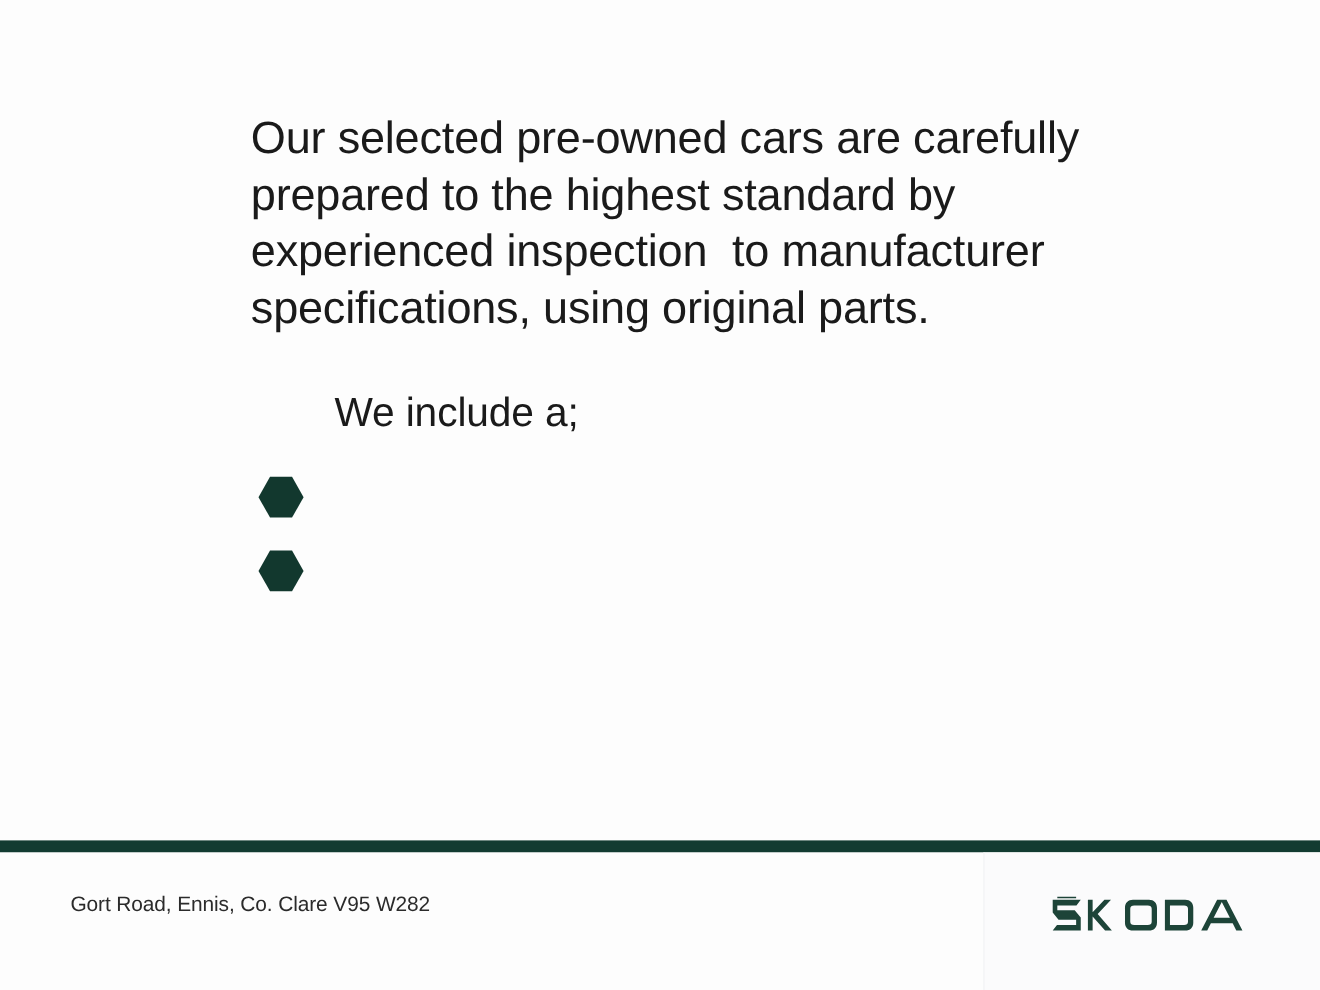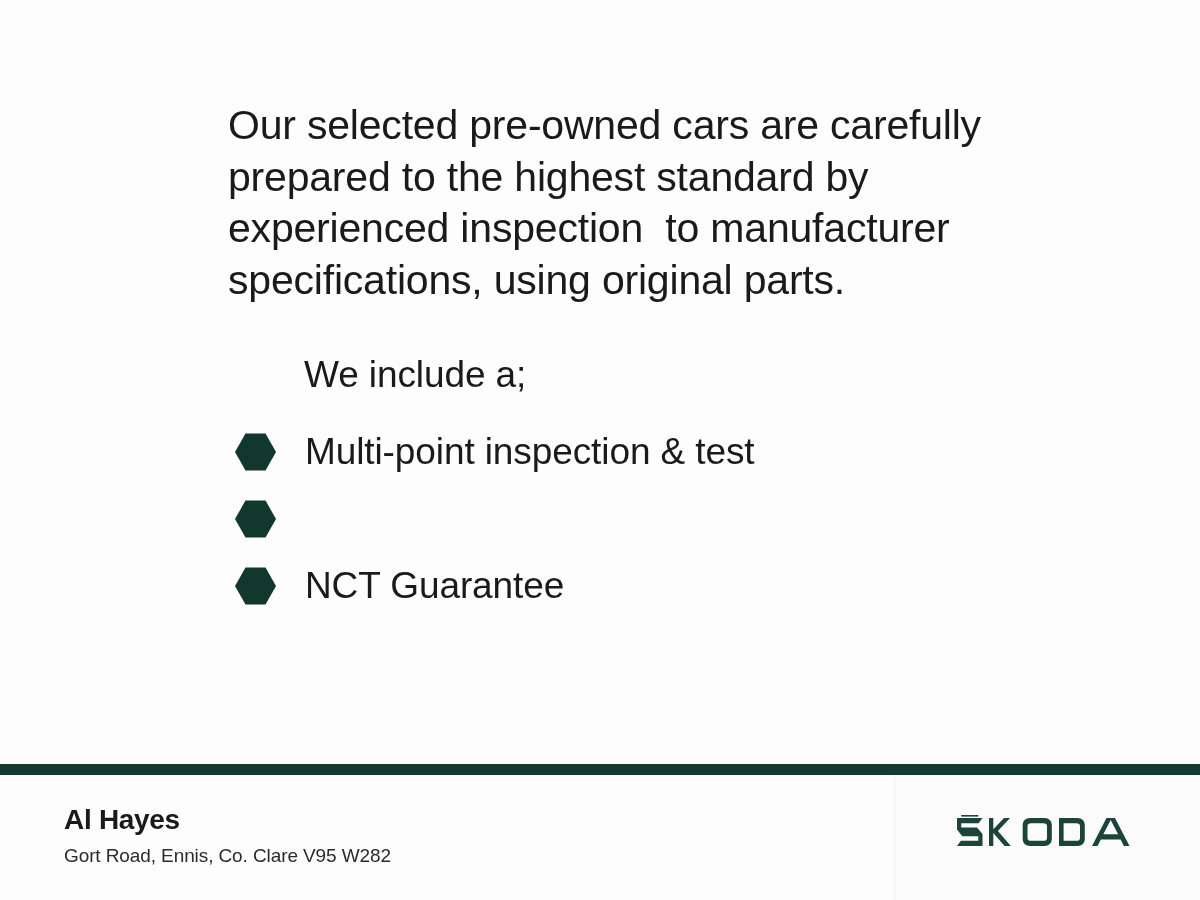--- a/index.html
+++ b/index.html
@@ -188,51 +188,41 @@
 
     <ul class="bullet-list">
 
 
       <li class="bullet-item">
         <span class="bullet-marker">
           <svg viewBox="0 0 43 40" xmlns="http://www.w3.org/2000/svg" aria-hidden="true">
             <polygon points="11.5,1.5 31.5,1.5 42,20 31.5,38.5 11.5,38.5 1,20" fill="#12382e"></polygon>
           </svg>
         </span>
-        <span class="bullet-label">Multi-point inspection &amp; test</span>
       </li>
 
       <li class="bullet-item">
         <span class="bullet-marker">
           <svg viewBox="0 0 43 40" xmlns="http://www.w3.org/2000/svg" aria-hidden="true">
             <polygon points="11.5,1.5 31.5,1.5 42,20 31.5,38.5 11.5,38.5 1,20" fill="#12382e"></polygon>
           </svg>
         </span>
       </li>
 
-      <li class="bullet-item">
-        <span class="bullet-marker">
-          <svg viewBox="0 0 43 40" xmlns="http://www.w3.org/2000/svg" aria-hidden="true">
-            <polygon points="11.5,1.5 31.5,1.5 42,20 31.5,38.5 11.5,38.5 1,20" fill="#12382e"></polygon>
-          </svg>
-        </span>
-        <span class="bullet-label">NCT Guarantee</span>
-      </li>
 
     </ul>
   </div>
 
   <div class="divider-bar"></div>
 
   <div class="footer">
 
     <div class="footer-brand-panel"></div>
 
     <div class="footer-text">
-      <p class="dealer-name">Al Hayes</p>
       <p class="dealer-address">Gort Road, Ennis, Co. Clare V95 W282</p>
     </div>
 
     <div class="skoda-logo">
       <svg viewBox="0 0 184 34" xmlns="http://www.w3.org/2000/svg" aria-hidden="true">
         <g fill="#1d4438">
 
           <path d="M2.0 3.0 L27.5 3.0 L23.6 8.2 L6.2 8.2 L6.2 12.4 L22.0 12.4 L27.5 19.0 L27.5 31.0 L2.0 31.0 L5.9 25.8 L23.3 25.8 L23.3 21.2 L7.3 21.2 L2.0 14.6 Z"></path>
           <path d="M6.2 0.0 L23.3 0.0 L23.3 1.6 L6.2 1.6 Z"></path>
 

